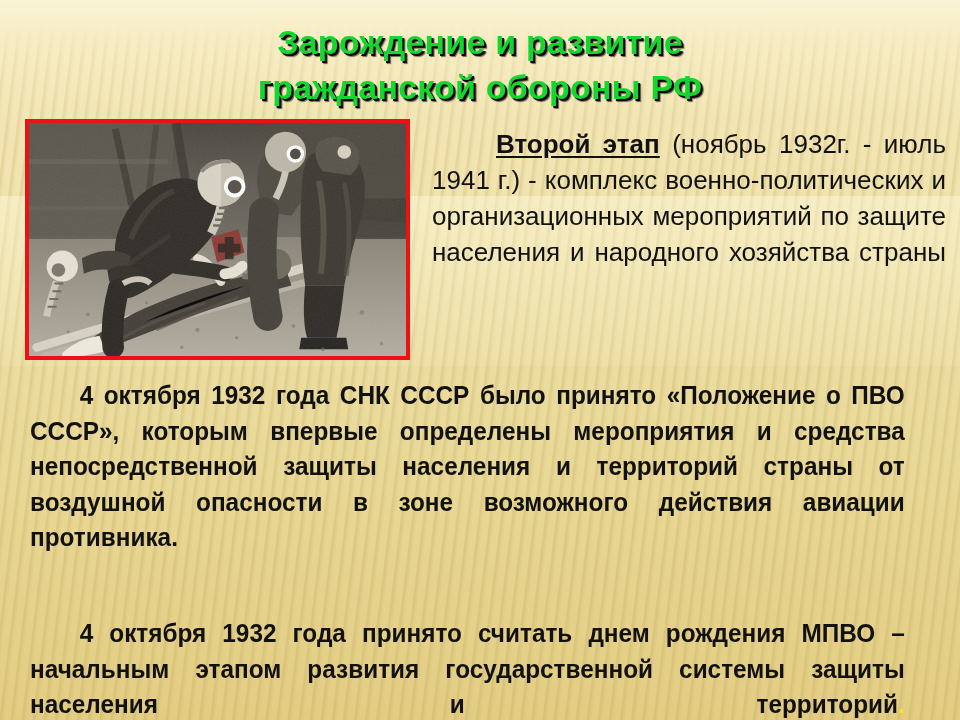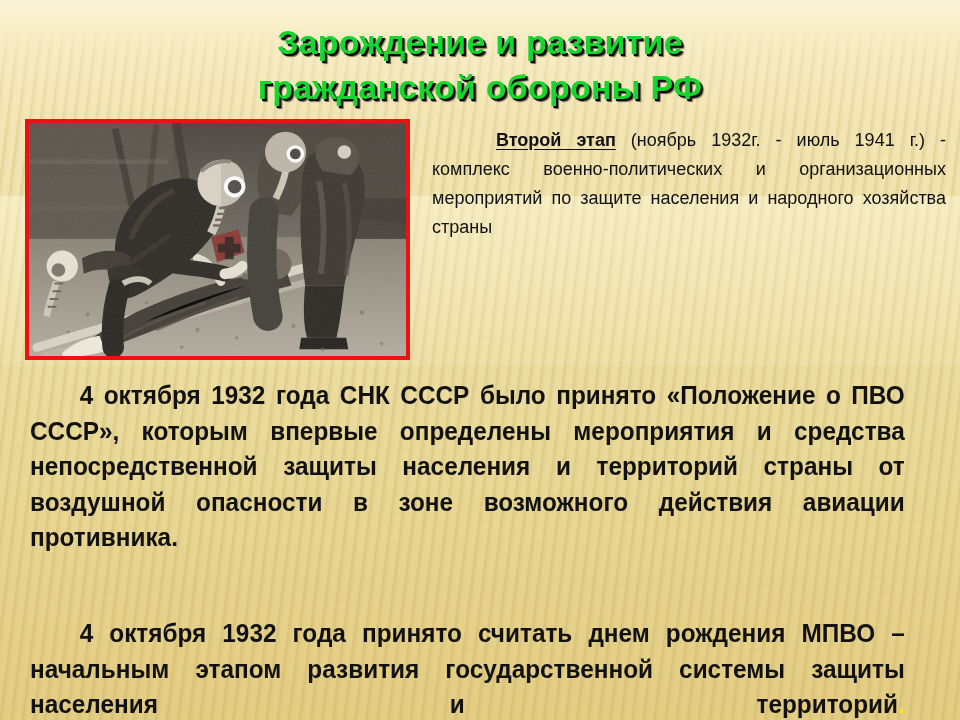--- a/index.html
+++ b/index.html
@@ -101,22 +101,22 @@
     width: 100%;
     height: 100%;
   }
 
   
   .col-right {
     position: absolute;
     left: 432px;
     top: 126px;
     width: 514px;
-    font-size: 18px;
-    line-height: 29px;
+    font-size: 26px;
+    line-height: 36px;
     color: #111111;
     text-align: justify;
     text-justify: inter-word;
     text-indent: 64px;
     font-weight: 500;
   }
   .col-right .lead {
     font-weight: bold;
     text-decoration: underline;
     text-underline-offset: 3px;

